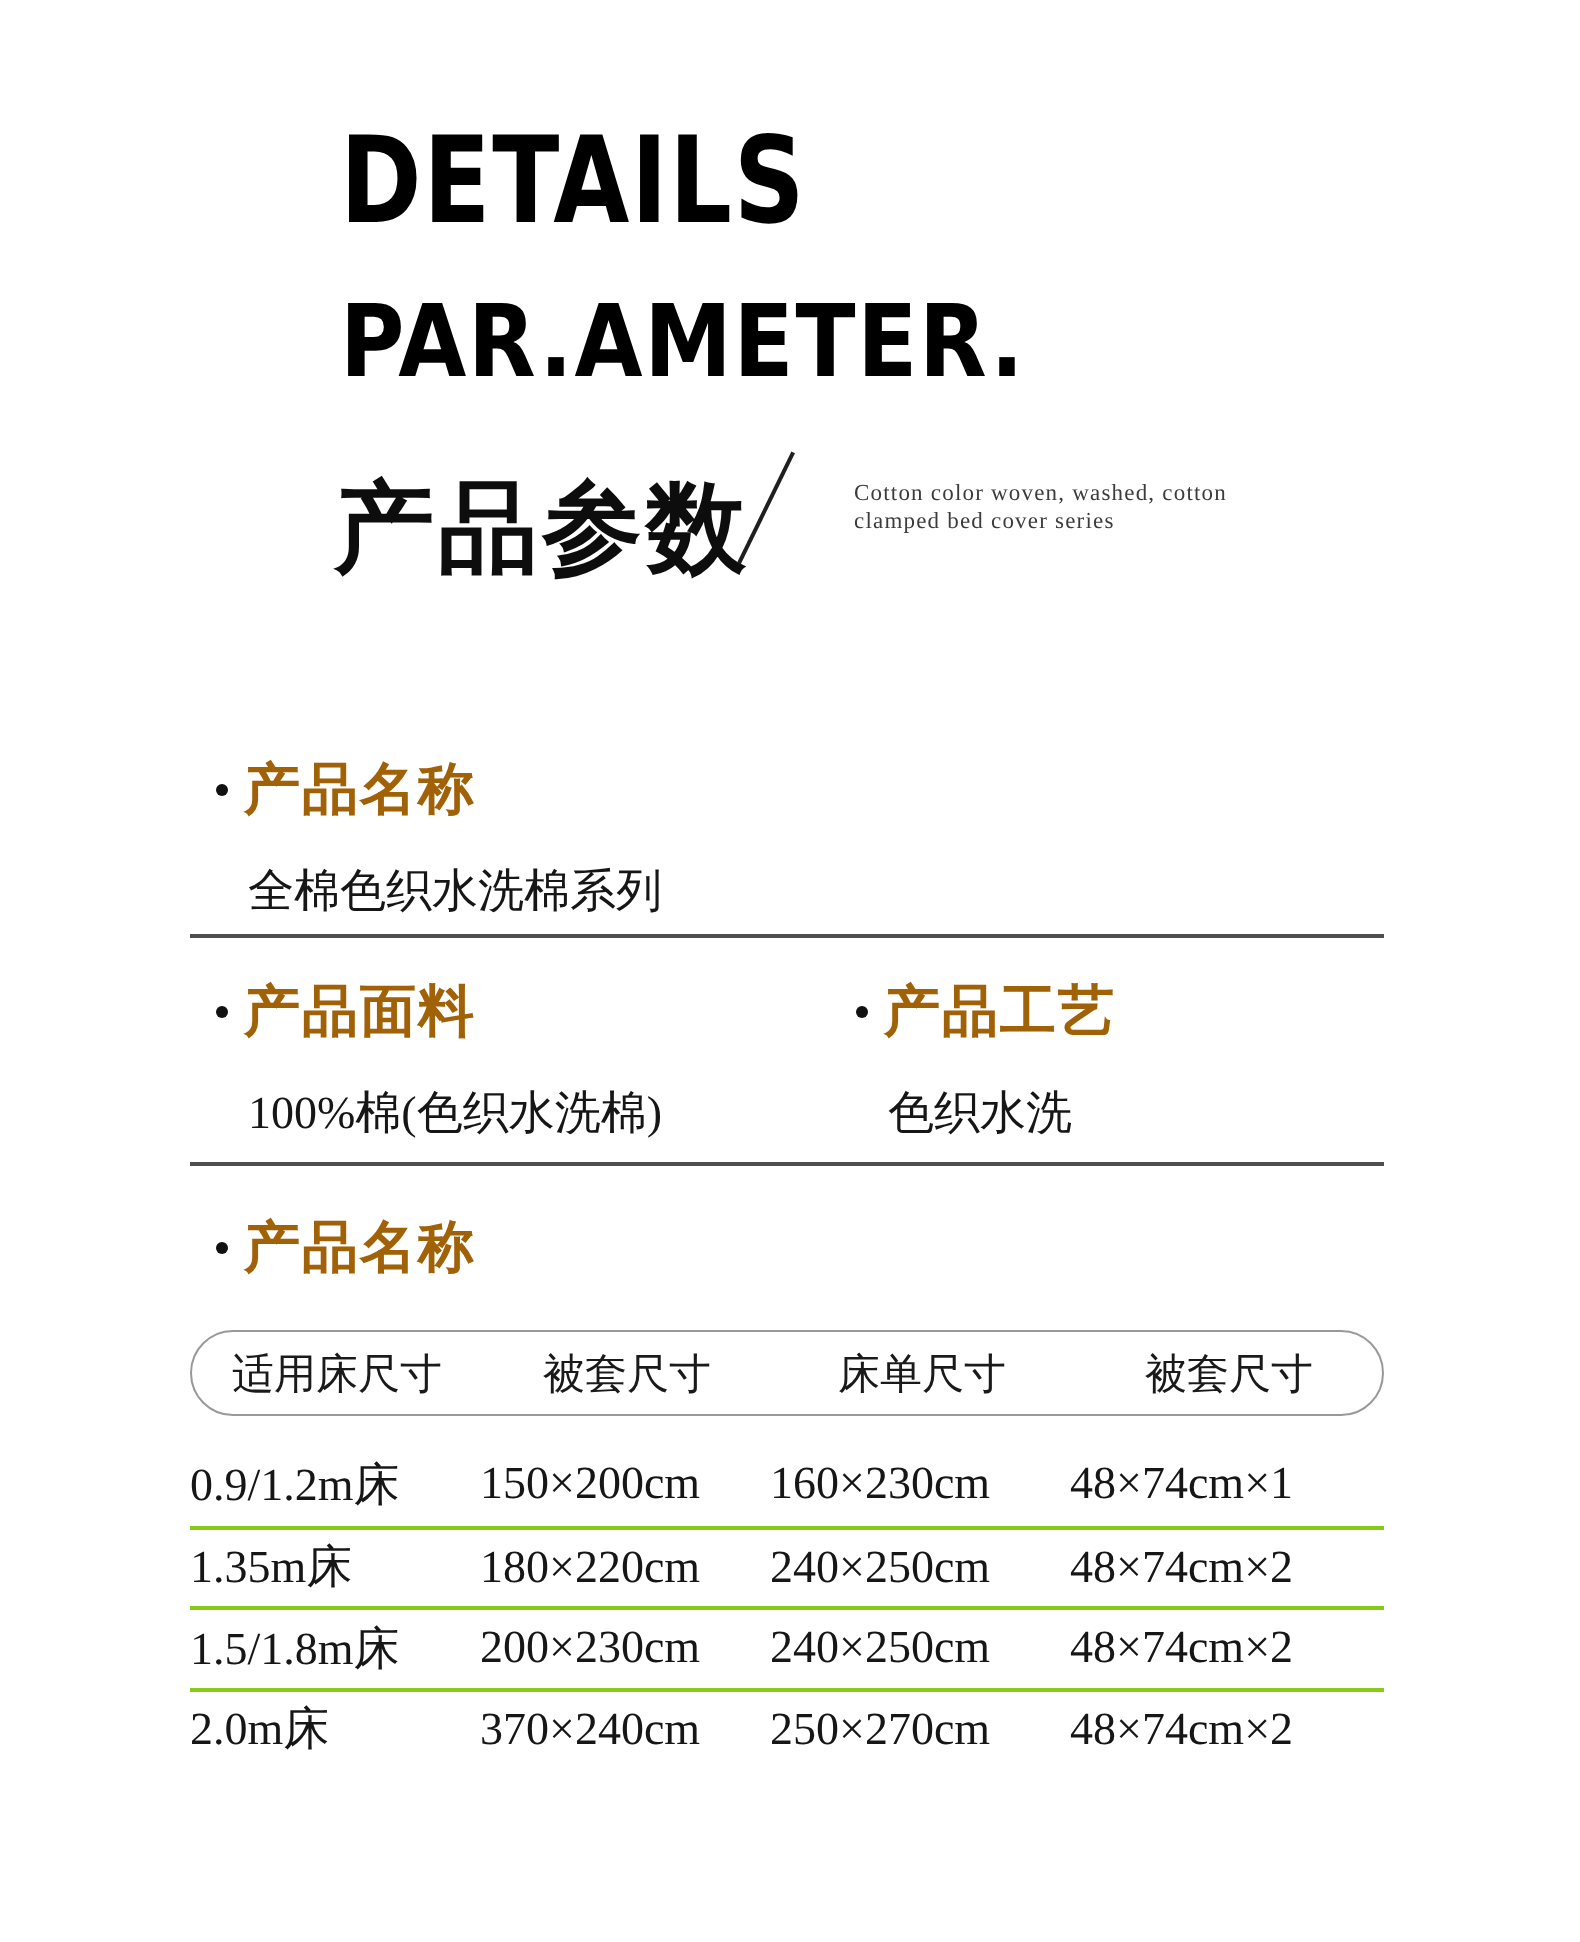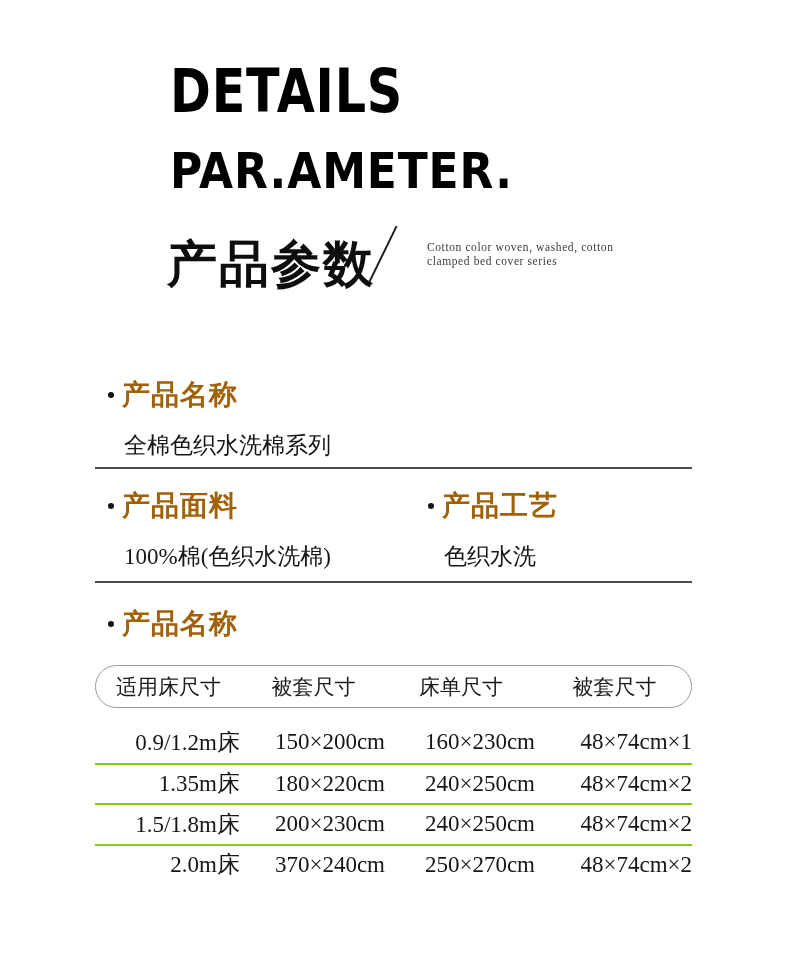--- a/index.html
+++ b/index.html
@@ -93,21 +93,21 @@
   }
   .size-rows {
     position: absolute; left: 95px; top: 722px; width: 597px;
   }
   .size-row {
     display: grid; grid-template-columns: 145px 145px 150px 157px;
     align-items: center; height: 40.5px;
   }
   .size-row + .size-row { border-top: 2px solid #84cc16; }
   .size-row .td {
-    text-align: right;
+    text-align: left;
     font-family: "Liberation Serif", serif;
     font-size: 23px; color: #161616; white-space: nowrap;
   }
 </style>
 </head>
 <body>
 
 <div class="page">
 
   <div class="deco-line-1">DETAILS</div>

